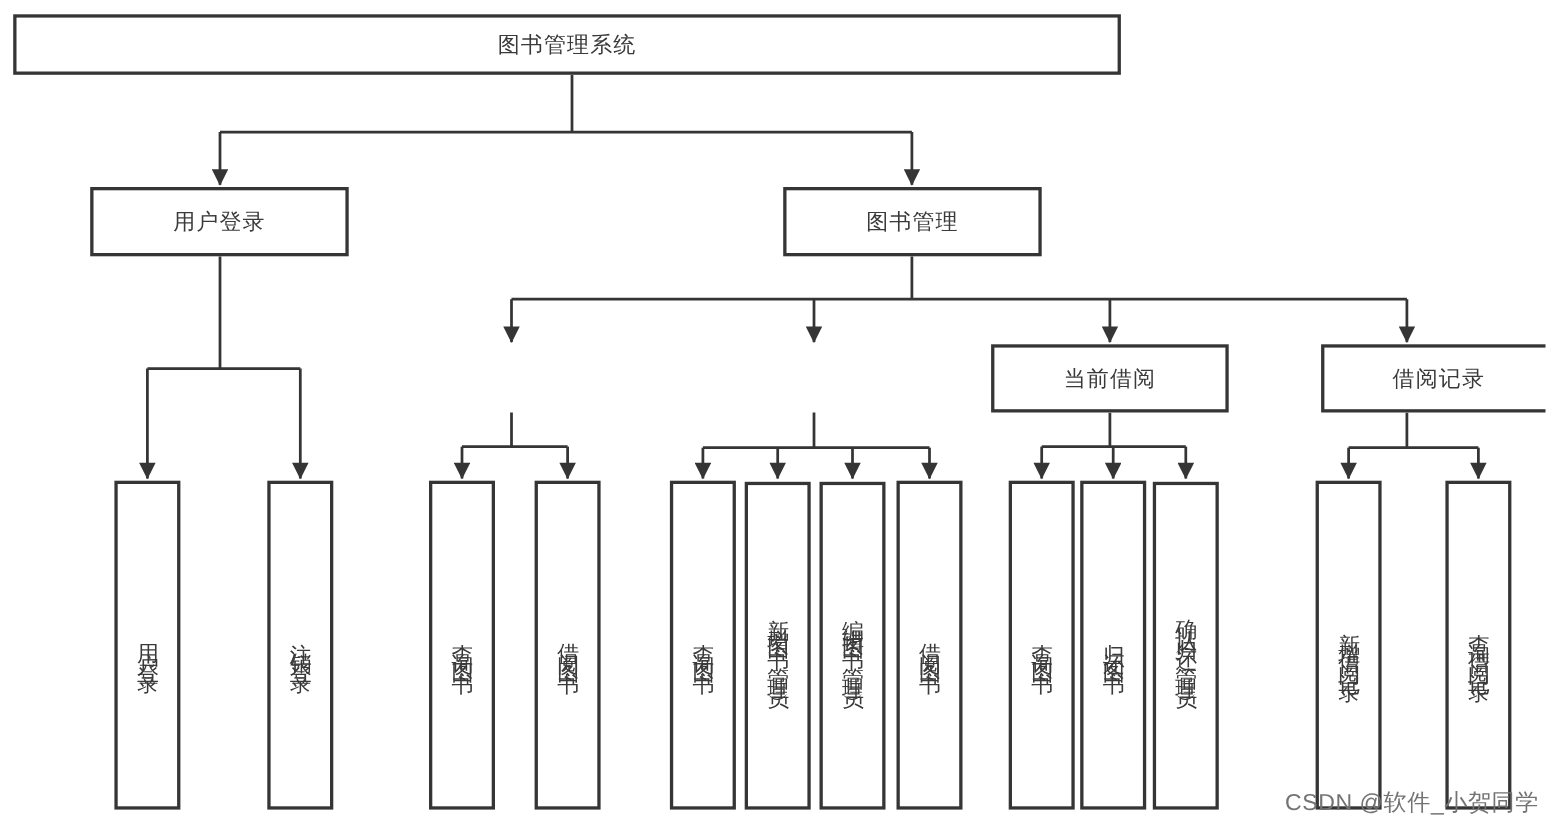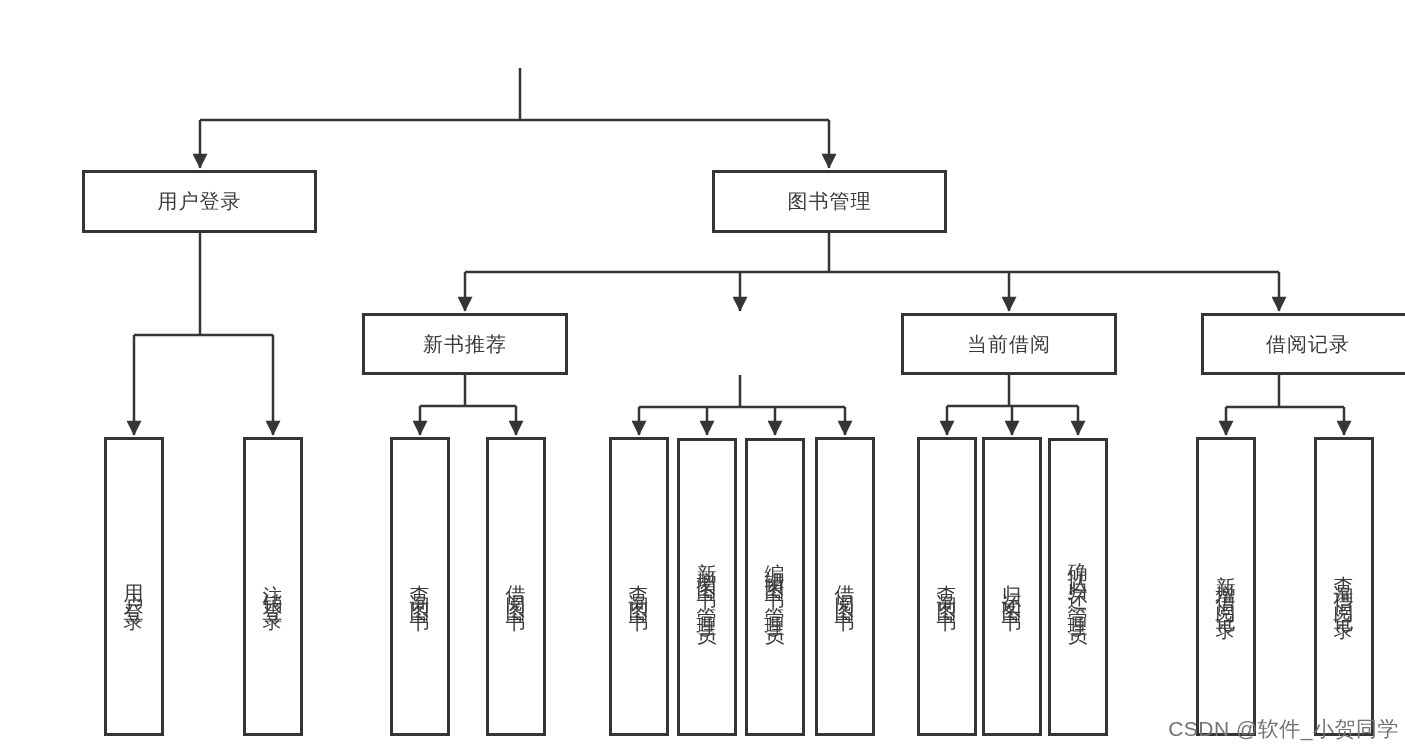--- a/index.html
+++ b/index.html
@@ -89,31 +89,31 @@
       <line x1="947" y1="406" x2="947" y2="435" marker-end="url(#arrow)"></line>
       <line x1="1012" y1="406" x2="1012" y2="435" marker-end="url(#arrow)"></line>
       <line x1="1078" y1="406" x2="1078" y2="435" marker-end="url(#arrow)"></line>
 
       <path d="M1279,375 V407 M1226,407 H1344"></path>
       <line x1="1226" y1="407" x2="1226" y2="435" marker-end="url(#arrow)"></line>
       <line x1="1344" y1="407" x2="1344" y2="435" marker-end="url(#arrow)"></line>
     </g>
   </svg>
 
+  <div class="node" style="left:12px;top:13px;width:1007px;height:55px;">
+    <span class="hlabel">图书管理系统</span>
+  </div>
 
   <div class="node" style="left:82px;top:170px;width:235px;height:63px;">
     <span class="hlabel">用户登录</span>
   </div>
   <div class="node" style="left:712px;top:170px;width:235px;height:63px;justify-content:center;">
     <span class="hlabel">图书管理</span>
   </div>
 
-  <div class="node" style="left:362px;top:313px;width:206px;height:62px;">
-    <span class="hlabel">新书推荐</span>
-  </div>
   <div class="node" style="left:901px;top:313px;width:216px;height:62px;">
     <span class="hlabel">当前借阅</span>
   </div>
   <div class="node" style="left:1172px;top:313px;width:214px;height:62px;margin-left:29px;">
     <span class="hlabel">借阅记录</span>
   </div>
 
   <div class="node" style="left:104px;top:437px;width:60px;height:299px;">
     <span class="vlabel">用户登录</span>
   </div>

